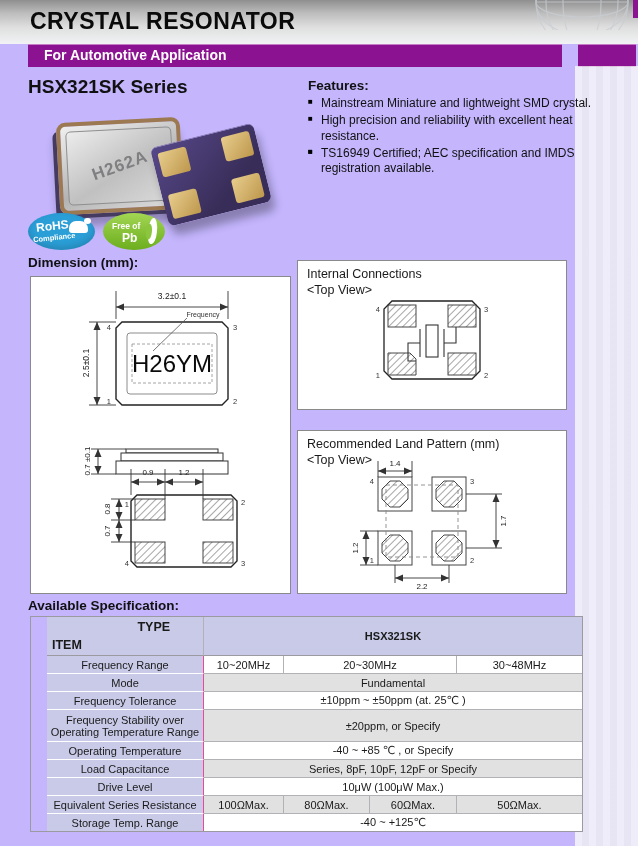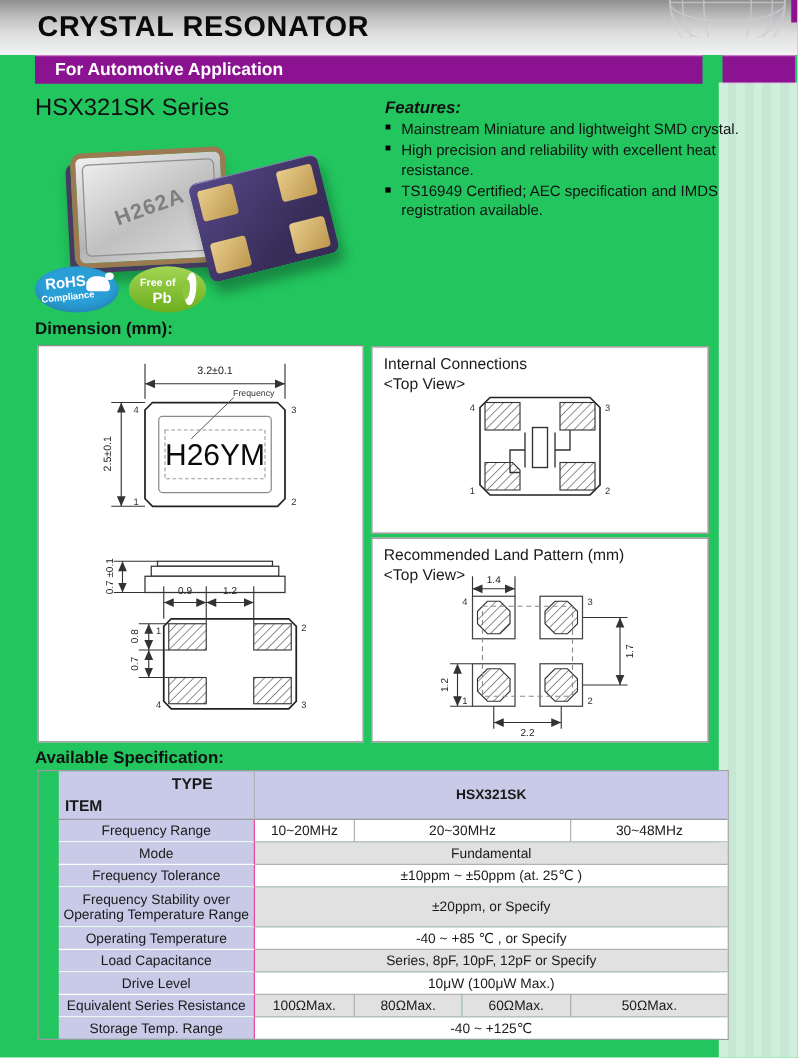--- a/index.html
+++ b/index.html
@@ -1,33 +1,33 @@
 <!DOCTYPE html>
 <html><head>
 <meta charset="utf-8">
 <style>
   html,body{margin:0;padding:0;background:#fff;}
-  #page{position:relative;width:638px;height:846px;background:#22c55e;overflow:hidden;
+  #page{position:relative;width:638px;height:846px;background:#c4b5fd;overflow:hidden;
         font-family:"Liberation Sans","DejaVu Sans",sans-serif;color:#111;}
 
   
   .hdr-band{position:absolute;left:0;top:0;width:638px;height:44px;overflow:hidden;
     background:linear-gradient(180deg,#8f8f8f 0%,#bdbdbd 30%,#dfdfdf 62%,#f1f3f4 100%);}
   .hdr-title{position:absolute;left:30px;top:8px;font-size:23px;font-weight:bold;color:#0a0a0a;letter-spacing:.5px;}
   .globe{position:absolute;right:-6px;top:-20px;opacity:.75;}
   .corner-strip{position:absolute;right:0;top:0;width:5px;height:18px;background:#8b1290;}
   .banner{position:absolute;left:28px;top:44px;width:534px;height:22px;background:#8b1290;
     border-top:1px solid #c77cc6;}
   .banner span{display:block;padding-left:16px;font-size:14px;font-weight:bold;color:#fff;line-height:21px;}
   .banner-right{position:absolute;left:578px;top:44px;width:58px;height:22px;background:#8b1290;border-top:1px solid #c77cc6;}
   .right-band{position:absolute;left:575px;top:66px;width:63px;height:780px;
     background:repeating-linear-gradient(90deg,#fafafa 0 7px,#f0f0f2 7px 14px);opacity:.8;}
 
   
-  .series-title{position:absolute;left:28px;top:76px;font-size:19px;font-weight:normal;}
+  .series-title{position:absolute;left:28px;top:76px;font-size:19px;font-weight:bold;}
   .photos{position:absolute;left:30px;top:110px;width:275px;height:106px;}
   .photo1{position:absolute;left:28px;top:10px;width:116px;height:84px;transform:rotate(-3deg);
     background:linear-gradient(160deg,#f0f0f0,#b3b3b3 58%,#dedede);
     border:4px solid #9c7950;border-radius:9px;
     box-shadow:-6px 6px 0 -2px #453a60,-2px 12px 10px rgba(0,0,0,.28);}
   .photo1-lid{position:absolute;left:5px;top:5px;right:5px;bottom:5px;border:1px solid #8f8f8f;border-radius:5px;
     background:linear-gradient(150deg,#ececec,#c0c0c0 55%,#dadada);display:flex;align-items:center;justify-content:center;}
   .photo1-lid span{transform:rotate(-17deg);font-size:17px;font-weight:bold;color:#7f7f82;letter-spacing:1px;}
   .photo2{position:absolute;left:128px;top:24px;width:106px;height:80px;transform:rotate(-14deg);
     background:linear-gradient(140deg,#564889,#382d58 70%);border-radius:7px;border-top:1px solid #8678b5;
@@ -44,21 +44,21 @@
   .bear:after{content:"";position:absolute;right:-3px;top:-3px;width:7px;height:6px;background:#fff;border-radius:50%;}
   .badge-pb{position:absolute;left:103px;top:213px;width:62px;height:37px;border-radius:50%;
     background:linear-gradient(180deg,#a2d553,#6cae1d);}
   .badge-pb .t1{position:absolute;left:9px;top:8px;font-size:8.5px;font-weight:bold;color:#fff;}
   .badge-pb .t2{position:absolute;left:19px;top:18px;font-size:12px;font-weight:bold;color:#fff;}
   .penguin{position:absolute;right:8px;top:5px;width:9px;height:26px;background:#fff;border-radius:50% 50% 45% 45%;transform:rotate(6deg);}
   .penguin:after{content:"";position:absolute;left:-2px;top:6px;width:6px;height:16px;background:#8cc63f;border-radius:50%;}
 
   
   .features{position:absolute;left:308px;top:78px;width:296px;}
-  .feat-head{font-size:13.5px;font-weight:bold;margin-bottom:3px;font-style:italic;}
+  .feat-head{font-size:13.5px;font-weight:bold;margin-bottom:3px;}
   .feat-item{position:relative;padding-left:13px;font-size:12px;line-height:1.28;margin-bottom:2px;}
   .feat-item .bullet{position:absolute;left:0;top:1px;font-size:8px;color:#000;}
 
   
   .sec-head{position:absolute;font-size:13.5px;font-weight:bold;}
 
   
   .draw-box{position:absolute;border:1px solid #8a8a8a;background:#fff;}
   .box-title{position:absolute;left:9px;font-size:12.5px;color:#1a1a1a;}
 
@@ -237,21 +237,21 @@
       <text x="79" y="254" font-size="8" text-anchor="middle" fill="#222" transform="rotate(-90 79 254)">0.7</text>
       <g font-size="7.5" fill="#333">
         <text x="98" y="230" text-anchor="end">1</text>
         <text x="210" y="228" text-anchor="start">2</text>
         <text x="98" y="289" text-anchor="end">4</text>
         <text x="210" y="289" text-anchor="start">3</text>
       </g>
     </svg>
   </div>
 
-  <div class="draw-box" style="left:297px;top:277px;width:268px;height:148px;text-align:center;">
+  <div class="draw-box" style="left:297px;top:260px;width:268px;height:148px;text-align:center;">
     <div class="box-title" style="top:6px;">Internal Connections</div>
     <div class="box-title" style="top:22px;">&lt;Top View&gt;</div>
     <svg width="266" height="146" viewBox="0 0 266 146" style="position:absolute;left:0;top:0;">
       <defs>
         <pattern id="ih" width="5" height="5" patternUnits="userSpaceOnUse" patternTransform="rotate(45)">
           <rect width="5" height="5" fill="#fff"></rect>
             <line x1="0" y1="0" x2="0" y2="5" stroke="#777" stroke-width="1.3"></line>
         </pattern>
       </defs>
       <path d="M94,40 H174 L182,48 V110 L174,118 H94 L86,110 V48 Z" fill="#fff" stroke="#222" stroke-width="1.3"></path>

